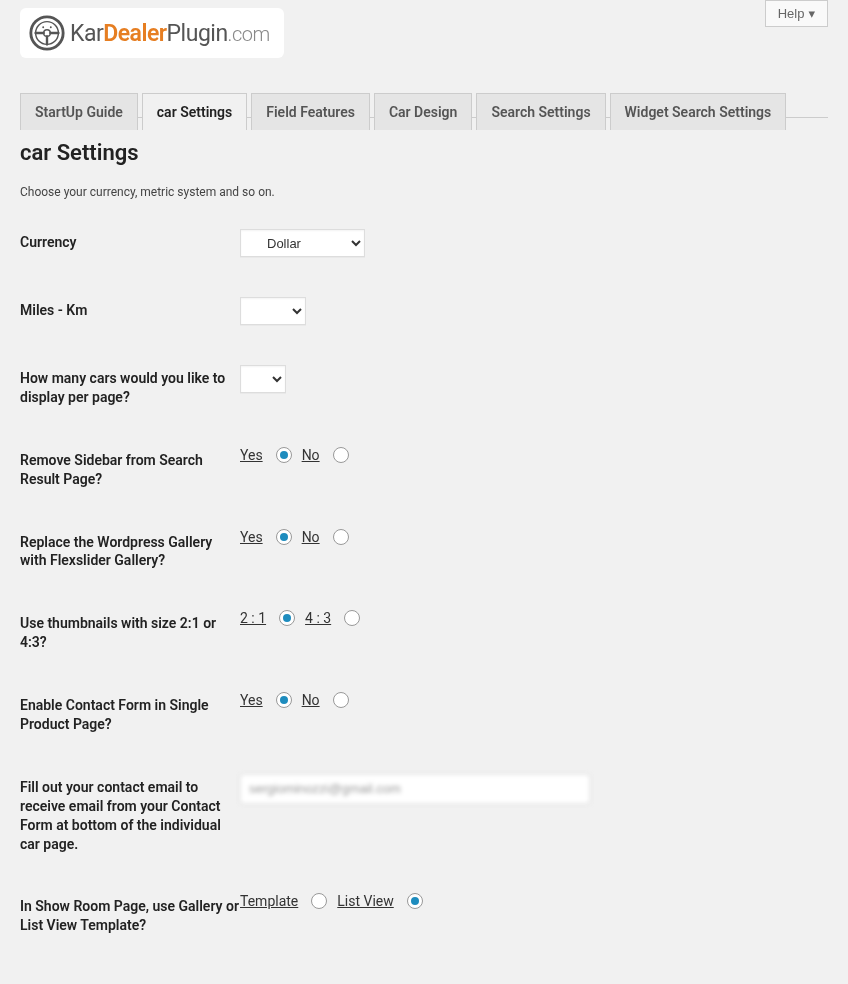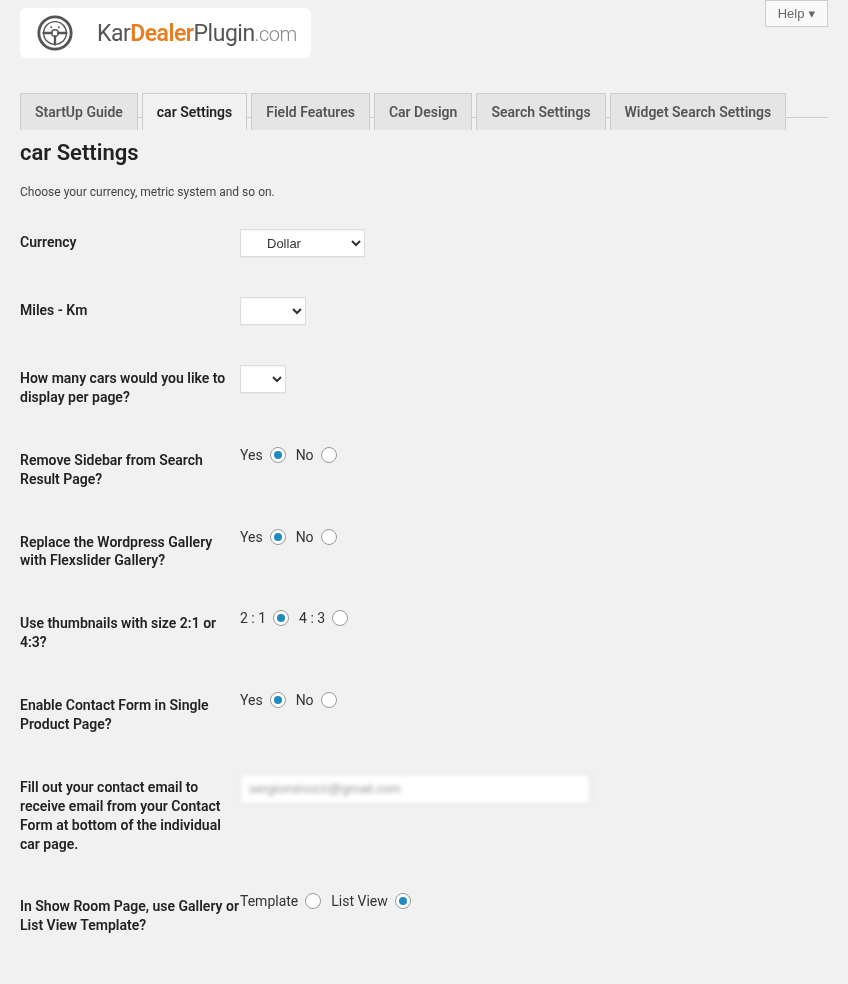--- a/index.html
+++ b/index.html
@@ -13,25 +13,25 @@
       font-size: 13px;
     }
     .top-bar {
       display: flex;
       justify-content: space-between;
       align-items: flex-start;
       padding-top: 8px;
     }
     .logo-area {
       background: #fff;
-      padding: 6px 14px 6px 16px;
+      padding: 6px 14px 6px 8px;
       border-radius: 6px;
       display: flex;
       align-items: center;
-      gap: 23px;
+      gap: 4px;
     }
     .logo-text {
       font-size: 23px;
       font-weight: 300;
       color: #555;
       letter-spacing: -0.5px;
     }
     .logo-text .kar { color: #555; font-weight: 400; }
     .logo-text .dealer { color: #e67e22; font-weight: 600; }
     .logo-text .plugin { color: #555; font-weight: 400; }
@@ -130,21 +130,22 @@
     .radio-group {
       display: flex;
       align-items: center;
       gap: 4px;
       font-size: 14px;
       color: #333;
     }
     .radio-label {
       display: flex;
       align-items: center;
-      gap: 6px;
+      gap: 12px;
+      text-decoration: underline;
     }
     input[type="radio"] {
       appearance: none;
       width: 16px;
       height: 16px;
       border: 1px solid #999;
       border-radius: 50%;
       background: #fff;
       position: relative;
       cursor: pointer;

